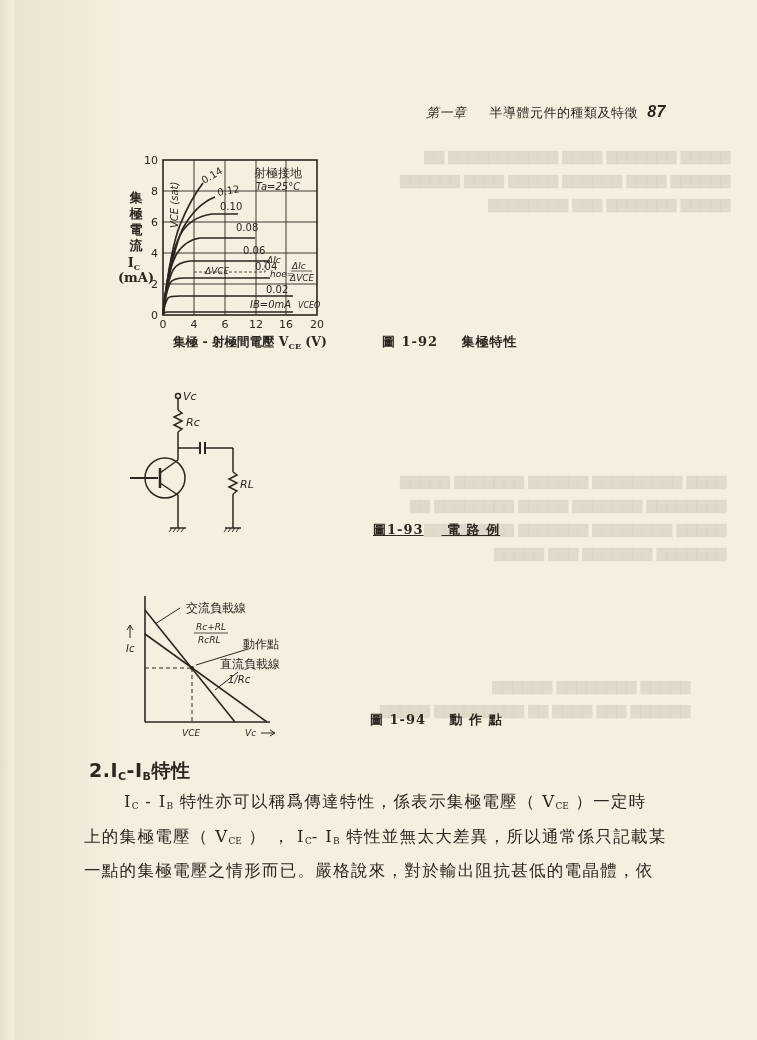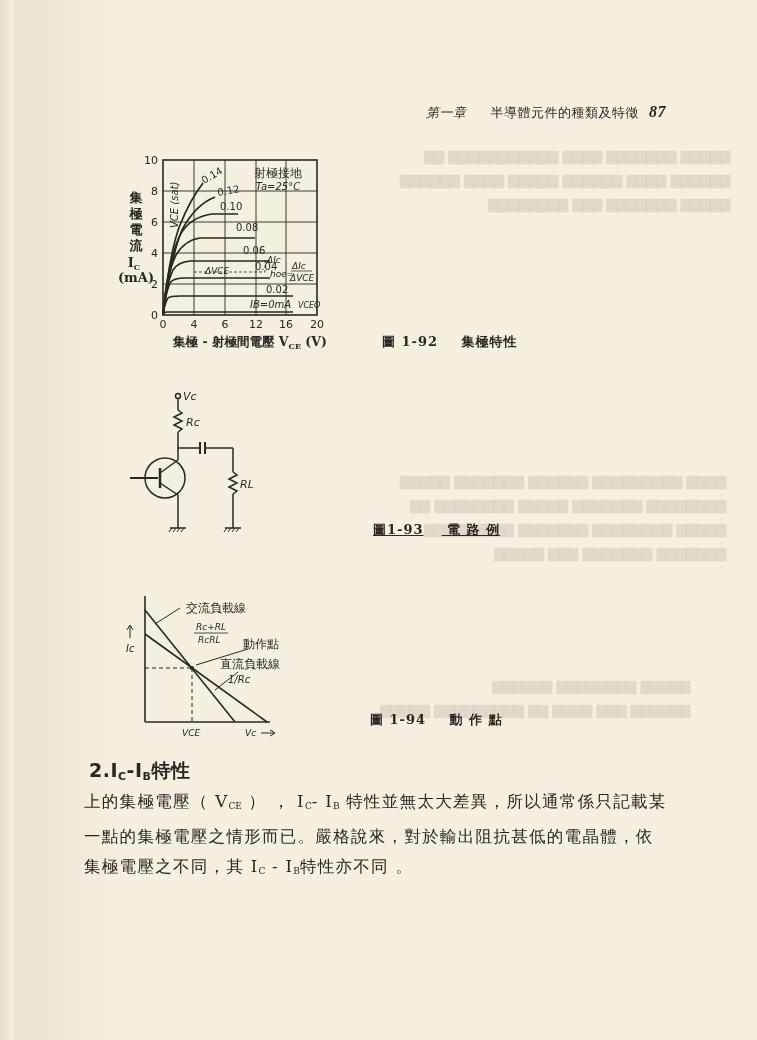--- a/index.html
+++ b/index.html
@@ -16,21 +16,21 @@
   .fold-shadow {
     position: absolute; left: 14px; top: 0; width: 110px; height: 1040px;
     background: linear-gradient(to right, rgba(215,205,182,0.35), rgba(245,239,223,0));
   }
   .header {
     position: absolute; top: 103px; left: 426px; width: 240px; height: 22px;
     font-size: 13px; letter-spacing: 0.5px; display: flex; align-items: baseline;
   }
   .header .chapter { margin-right: 14px; font-style: italic; }
   .header .title { flex: 1; text-align: center; }
-  .header .pageno { font-family: Liberation Serif, serif; font-weight: bold; font-style: italic; font-size: 16px; }
+  .header .pageno { font-family: Liberation Sans, sans-serif; font-weight: bold; font-style: italic; font-size: 16px; }
 
   .ghost {
     position: absolute; color: rgba(90,80,65,0.13); font-size: 13px; line-height: 24px;
     transform: scaleX(-1); white-space: nowrap; pointer-events: none;
   }
 
   .fig { position: absolute; }
   .fig svg { display: block; overflow: visible; }
   .caption {
     position: absolute; font-size: 13px; font-weight: bold; letter-spacing: 1px; white-space: nowrap;
@@ -235,16 +235,16 @@
 <div class="caption" style="left:370px;top:711px;">
   <span class="num">圖 1-94</span>
   <span>動 作 點</span>
 </div>
 
 <div class="section-title">
   <span>2.</span><span>I</span><sub>C</sub><span>-I</span><sub>B</sub><span>特性</span>
 </div>
 
 <div class="body-text">
+  <p class="indent"><span>I</span><sub>C</sub><span> - I</span><sub>B</sub><span>  特性亦可以稱爲傳達特性，係表示集極電壓（ V</span><sub>CE</sub><span> ）一定時</span></p>
   <p><span>上的集極電壓（ V</span><sub>CE</sub><span> ） ， I</span><sub>C</sub><span>- I</span><sub>B</sub><span> 特性並無太大差異，所以通常係只記載某</span></p>
   <p><span>一點的集極電壓之情形而已。嚴格說來，對於輸出阻抗甚低的電晶體，依</span></p>
-  <p><span>集極電壓之不同，其 I</span><sub>C</sub><span> - I</span><sub>B</sub><span>特性亦不同 。</span></p>
 </div>
 
 </body></html>

